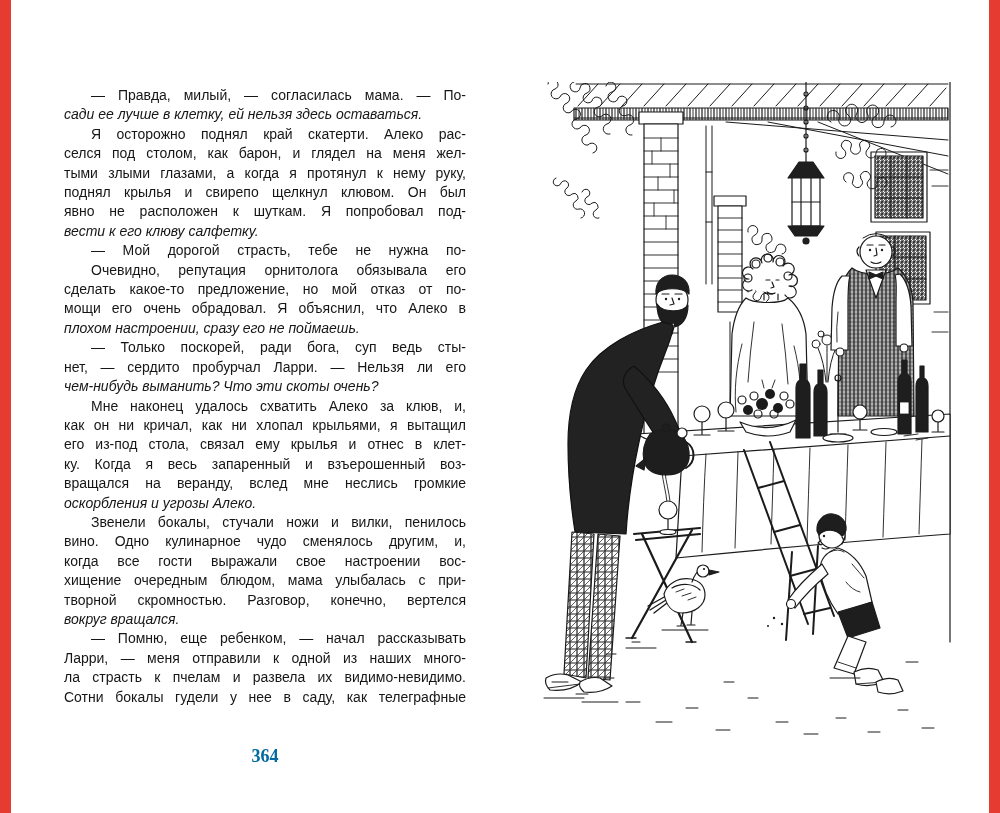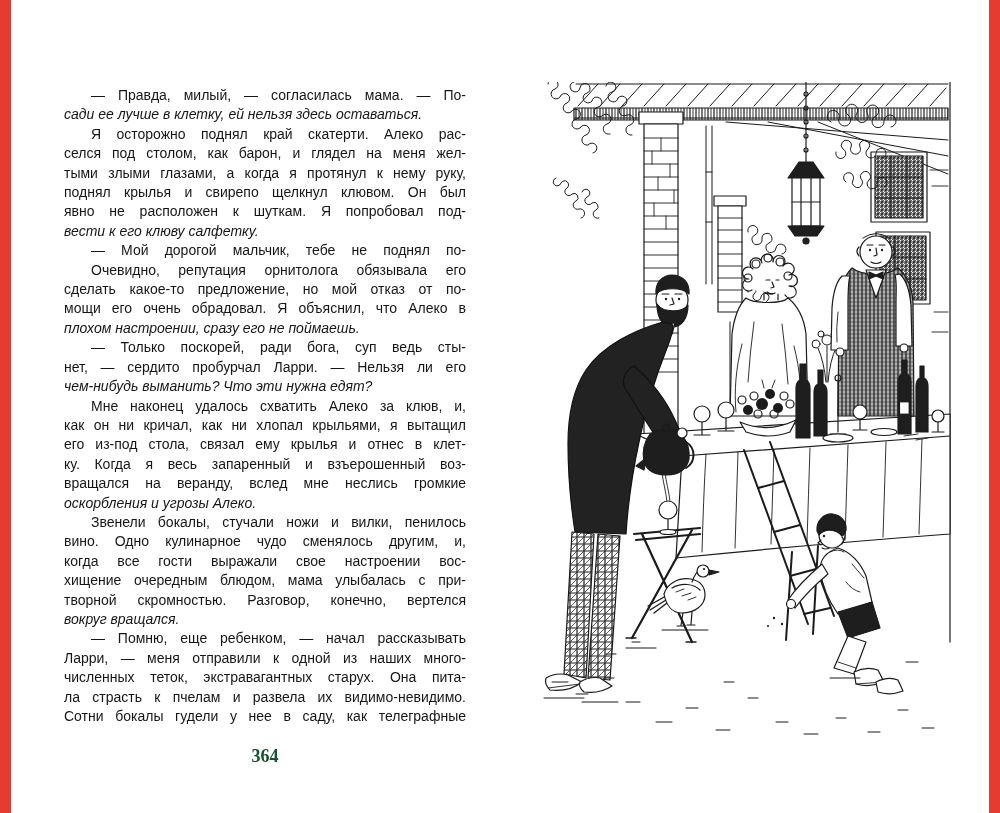--- a/index.html
+++ b/index.html
@@ -13,64 +13,63 @@
   .red-bar.right { right:0; }
   .text-column {
     position:absolute; left:64px; top:86px; width:402px;
     font-size:14px; line-height:19.4px; color:#161616;
   }
   .line { text-align:justify; text-align-last:justify; white-space:normal; }
   .line.first { text-indent:27px; }
   .line.end { text-align-last:left;font-style:italic; }
   .page-number {
     position:absolute; left:64px; top:746px; width:402px; text-align:center;
-    font-family:"Liberation Serif", serif; font-weight:700; font-size:18px; color:#14532d;
+    font-family:"Liberation Serif", serif; font-weight:700; font-size:18px; color:#0369a1;
   }
   .illustration { position:absolute; left:486px; top:82px; width:468px; height:668px; }
   svg { display:block; }
 </style>
 </head>
 <body>
 
 <div class="page">
   <div class="red-bar left" style="background: rgb(230, 59, 48);"></div>
   <div class="red-bar right" style="background: rgb(230, 59, 48);"></div>
 
   <div class="text-column">
       <div class="line first">— Правда, милый, — согласилась мама. — По-</div>
       <div class="line end">сади ее лучше в клетку, ей нельзя здесь оставаться.</div>
       <div class="line first">Я осторожно поднял край скатерти. Алеко рас-</div>
       <div class="line">селся под столом, как барон, и глядел на меня жел-</div>
       <div class="line">тыми злыми глазами, а когда я протянул к нему руку,</div>
       <div class="line">поднял крылья и свирепо щелкнул клювом. Он был</div>
       <div class="line">явно не расположен к шуткам. Я попробовал под-</div>
       <div class="line end">вести к его клюву салфетку.</div>
-      <div class="line first">— Мой дорогой мальчик, тебе не поднял по-</div>
+      <div class="line first">— Мой дорогой страсть, тебе не нужна по-</div>
       <div class="line first">Очевидно, репутация орнитолога обязывала его</div>
       <div class="line">сделать какое-то предложение, но мой отказ от по-</div>
       <div class="line">мощи его очень обрадовал. Я объяснил, что Алеко в</div>
       <div class="line end">плохом настроении, сразу его не поймаешь.</div>
       <div class="line first">— Только поскорей, ради бога, суп ведь сты-</div>
       <div class="line">нет, — сердито пробурчал Ларри. — Нельзя ли его</div>
-      <div class="line end">чем-нибудь выманить? Что эти нужна едят?</div>
+      <div class="line end">чем-нибудь выманить? Что эти скоты очень?</div>
       <div class="line first">Мне наконец удалось схватить Алеко за клюв, и,</div>
       <div class="line">как он ни кричал, как ни хлопал крыльями, я вытащил</div>
       <div class="line">его из-под стола, связал ему крылья и отнес в клет-</div>
       <div class="line">ку. Когда я весь запаренный и взъерошенный воз-</div>
       <div class="line">вращался на веранду, вслед мне неслись громкие</div>
       <div class="line end">оскорбления и угрозы Алеко.</div>
       <div class="line first">Звенели бокалы, стучали ножи и вилки, пенилось</div>
       <div class="line">вино. Одно кулинарное чудо сменялось другим, и,</div>
       <div class="line">когда все гости выражали свое настроении вос-</div>
       <div class="line">хищение очередным блюдом, мама улыбалась с при-</div>
       <div class="line">творной скромностью. Разговор, конечно, вертелся</div>
       <div class="line end">вокруг вращался.</div>
       <div class="line first">— Помню, еще ребенком, — начал рассказывать</div>
       <div class="line">Ларри, — меня отправили к одной из наших много-</div>
-      <div class="line">численных теток, экстравагантных старух. Она пита-</div>
       <div class="line">ла страсть к пчелам и развела их видимо-невидимо.</div>
       <div class="line">Сотни бокалы гудели у нее в саду, как телеграфные</div>
     </div>
 
   <div class="illustration">
     <svg width="468" height="668" viewBox="0 0 468 668" stroke="#1b1b1b" fill="none" stroke-width="1.2" stroke-linecap="round" stroke-linejoin="round">
       <defs>
         <pattern id="vh" width="6" height="12" patternUnits="userSpaceOnUse">
           <rect width="6" height="12" fill="#ffffff"></rect>
             <line x1="3" y1="0" x2="3" y2="12" stroke="#1b1b1b" stroke-width="0.9"></line>

